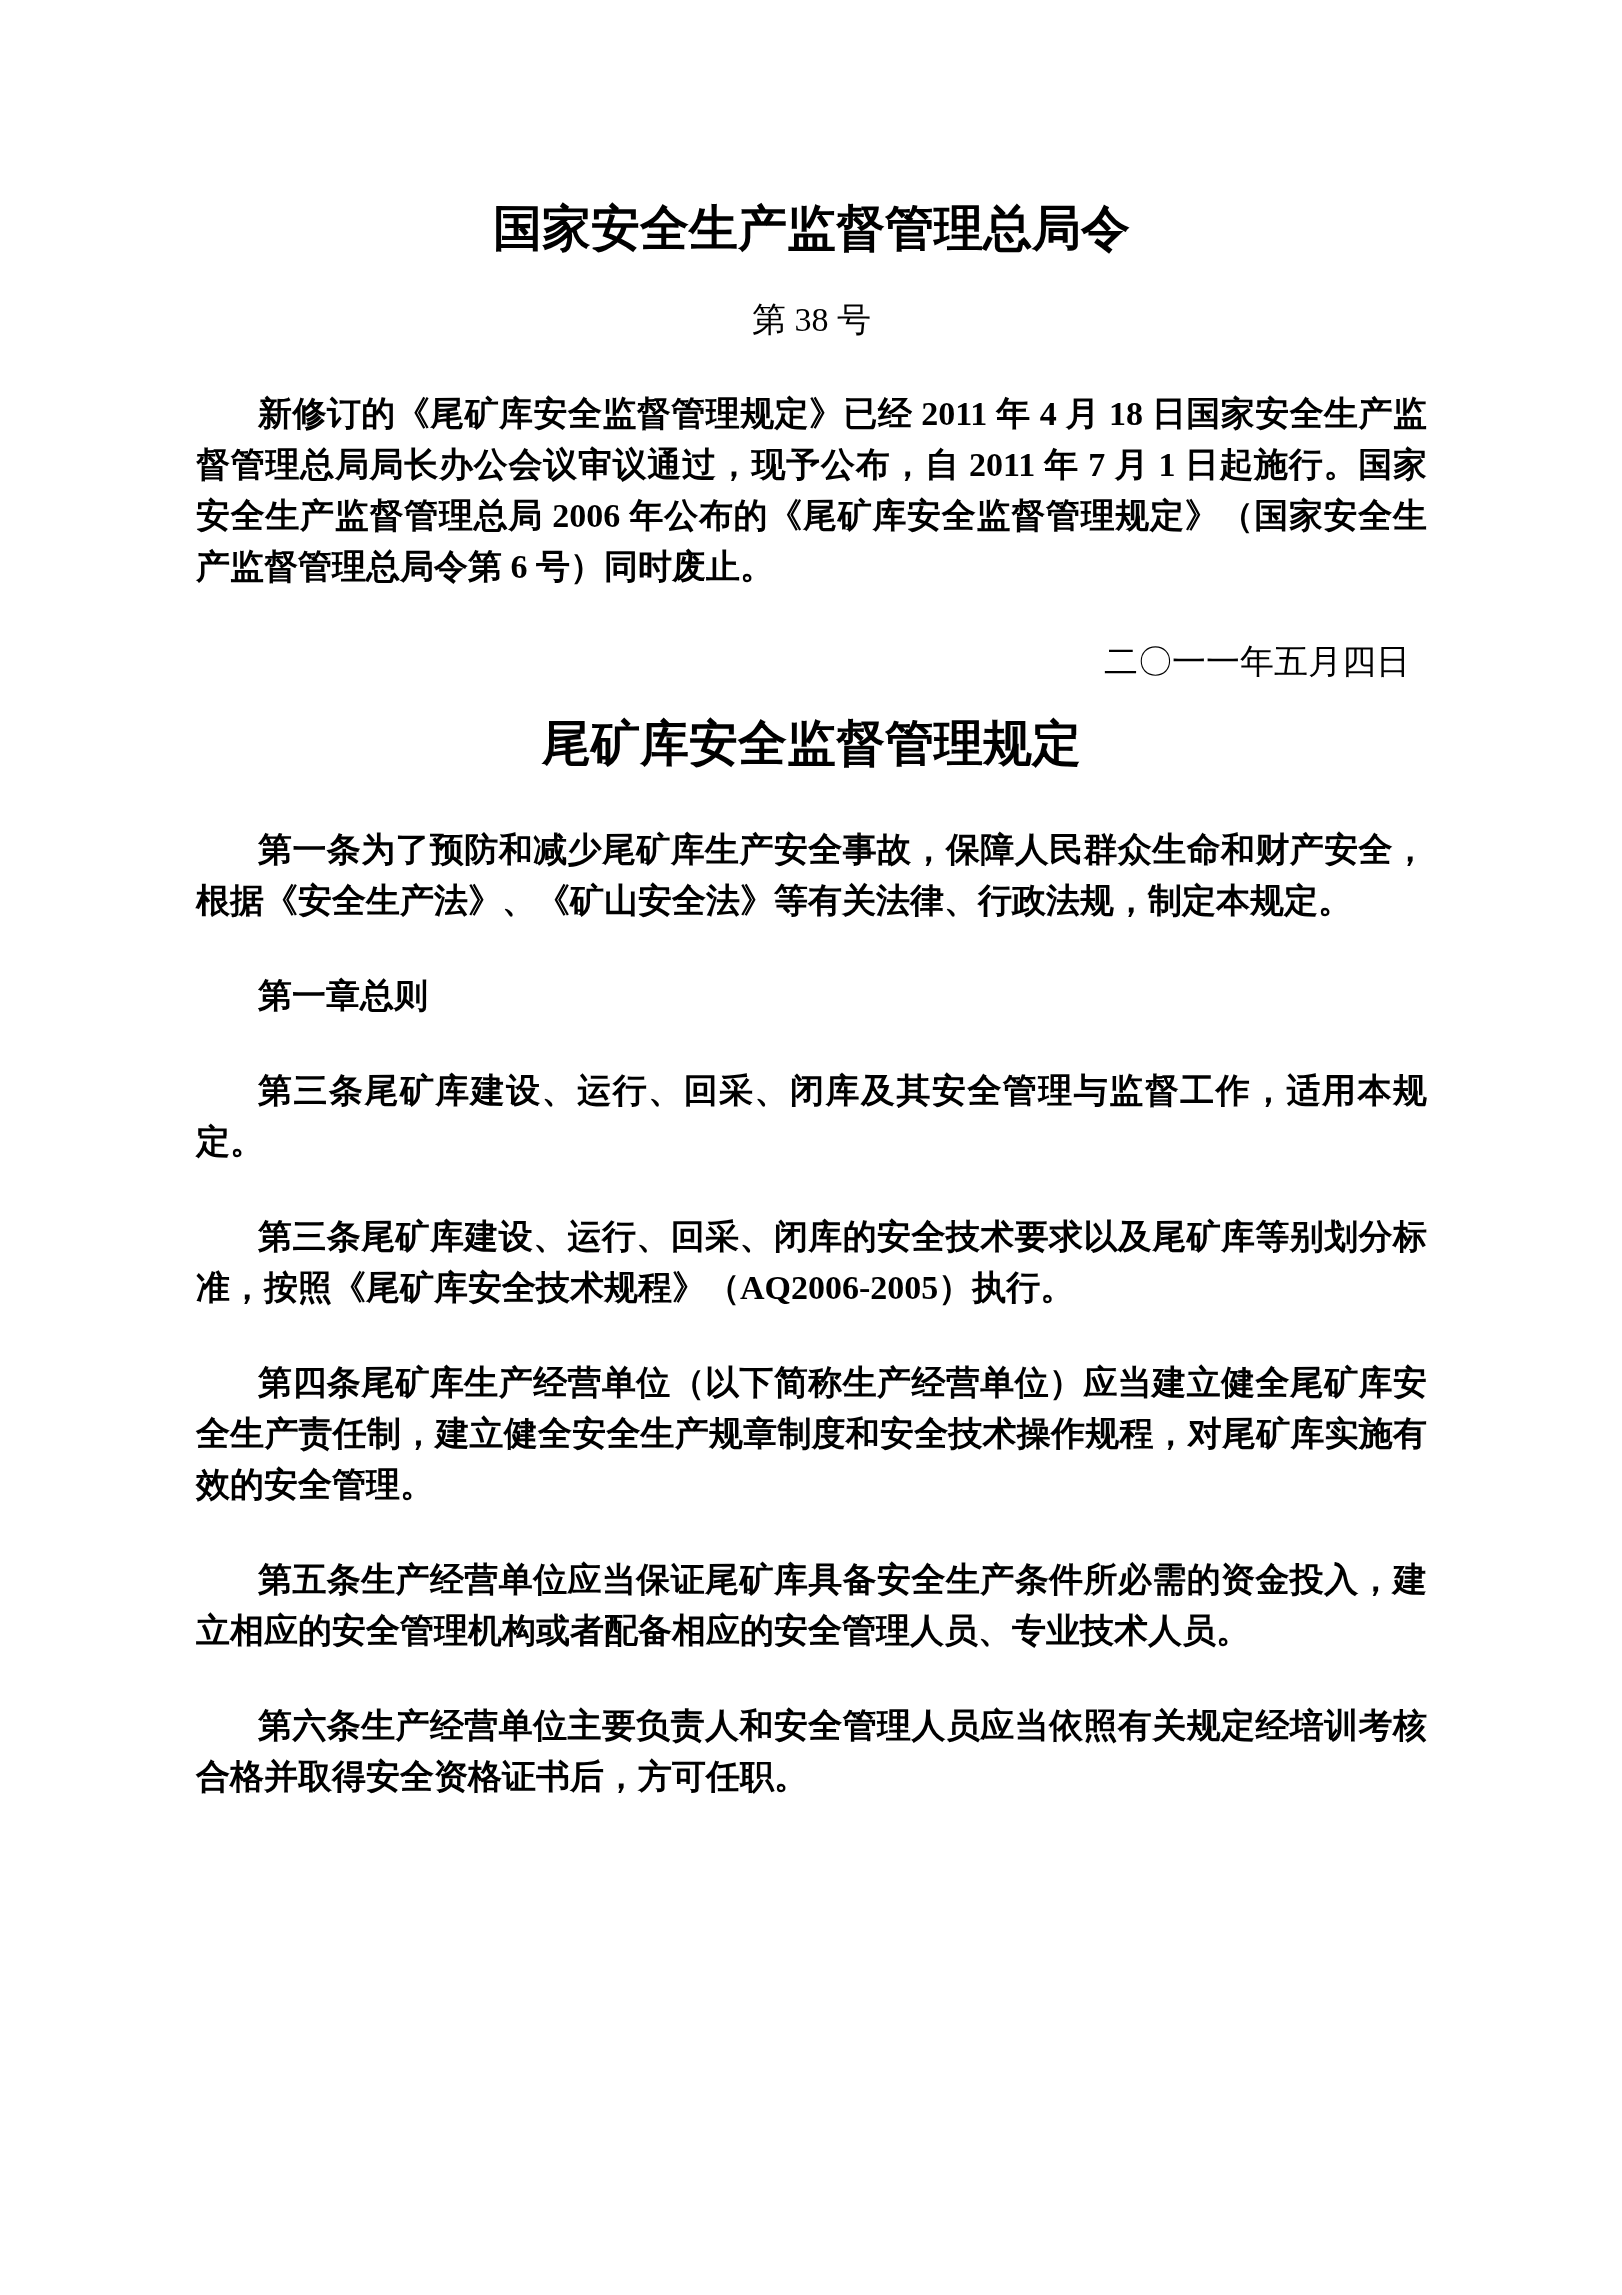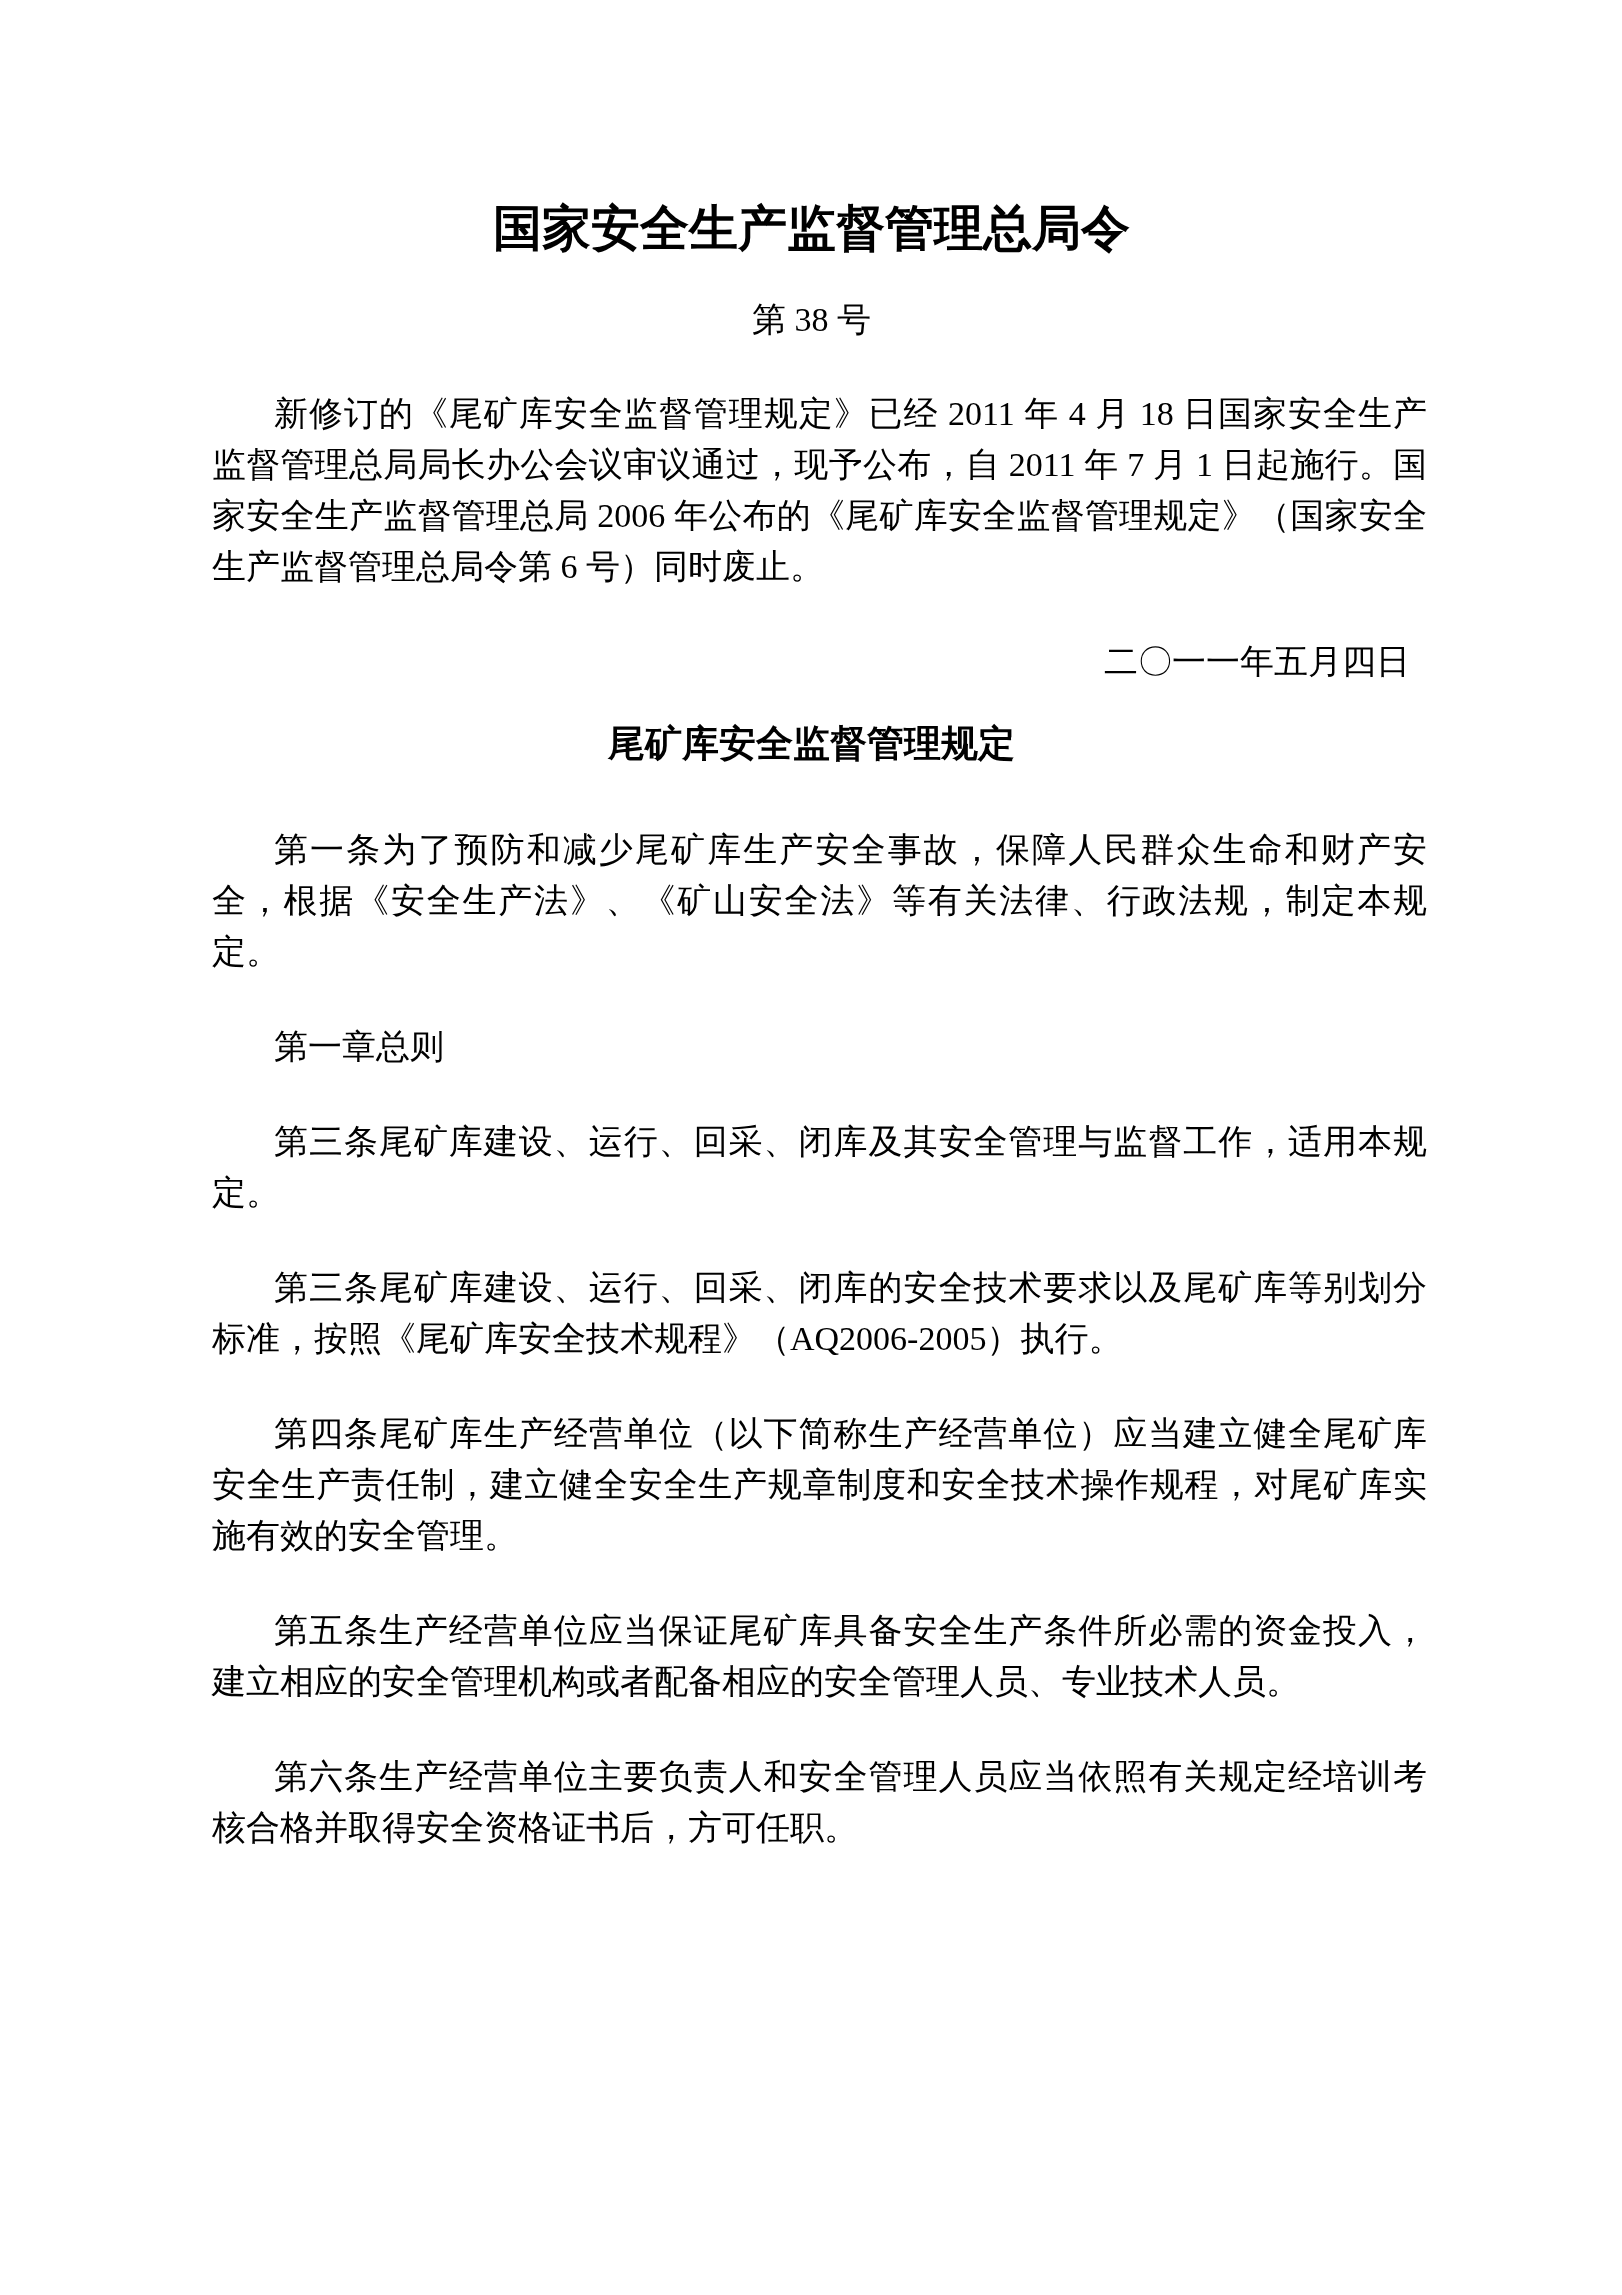--- a/index.html
+++ b/index.html
@@ -27,33 +27,34 @@
     text-align: center;
     margin: 0 0 29.4px 0;
   }
   .order-number {
     text-align: center;
     margin: 0 0 43px 0;
   }
   .para {
     text-align: justify;
     text-indent: 62px;
-    margin: 0 0 44px 16px;
+    margin: 0 0 44px 0;
+    font-weight: bold;
   }
   .signature {
     text-align: right;
     padding-right: 47px;
     margin: 0 0 44px 0;
   }
   .date-line {
     text-align: right;
     margin: 0 17px 21px 0;
   }
   .regulation-title {
-    font-size: 37px;
+    font-size: 49px;
     font-weight: bold;
     line-height: 72px;
     text-align: center;
     margin: 0 0 44px 0;
   }
 </style>
 </head>
 <body>
 
 <div class="page">

